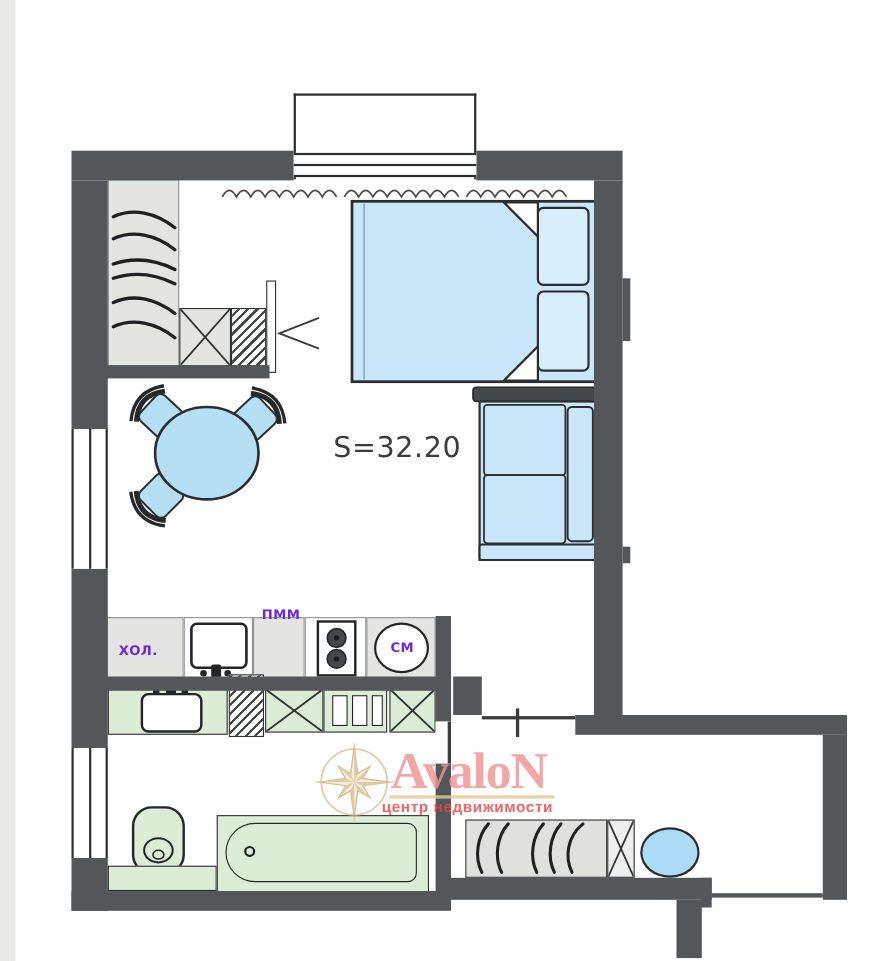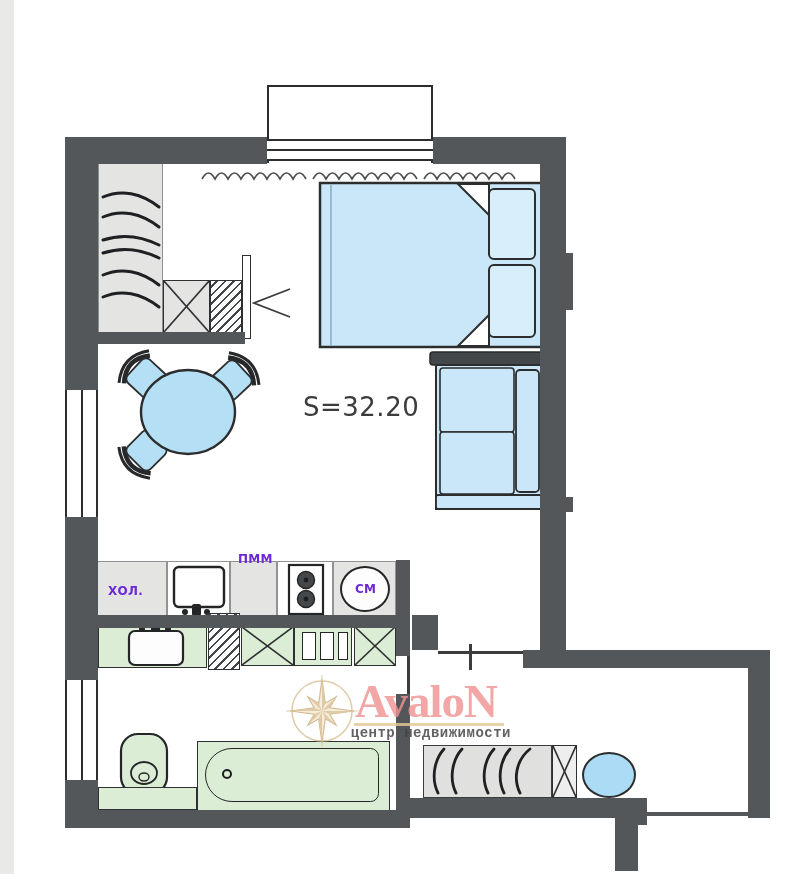--- a/index.html
+++ b/index.html
@@ -18,22 +18,22 @@
   .vwindow .mid{position:absolute;left:50%;top:0;width:2px;height:100%;margin-left:-1px;background:#2c2e30;}
   .hwindow{position:absolute;background:#fff;border-top:2.4px solid #2c2e30;border-bottom:2.4px solid #2c2e30;box-sizing:border-box;}
   .hwindow .mid{position:absolute;top:50%;left:0;height:2px;width:100%;margin-top:-1px;background:#2c2e30;}
   .area-label{position:absolute;color:#3a3c3e;font-size:26px;letter-spacing:0.5px;white-space:nowrap;}
   .small-label{position:absolute;color:#6d28d9;font-size:12px;font-weight:bold;letter-spacing:0.3px;}
   .ksection{position:absolute;box-sizing:border-box;border:1px solid #909294;}
   .watermark{position:absolute;left:0;top:11px;width:100%;height:100%;opacity:0.82;pointer-events:none;}
   .brand{position:absolute;left:355px;top:663px;font-family:"Liberation Serif",serif;font-weight:bold;
          font-size:47px;color:#f09393;letter-spacing:-1px;}
   .brand-underline{position:absolute;left:354px;top:712px;width:150px;height:2.5px;background:#e3c997;}
-  .tagline{position:absolute;left:347px;top:714px;width:164px;text-align:right;
-           font-family:Liberation Mono, monospace;font-weight:bold;font-size:14px;color:#404040;letter-spacing:0.5px;}
+  .tagline{position:absolute;left:347px;top:714px;width:164px;text-align:left;
+           font-family:Liberation Sans, sans-serif;font-weight:bold;font-size:14px;color:#ef4444;letter-spacing:0.5px;}
   .thin-line{position:absolute;background:#3a3c3e;}
 </style>
 </head>
 <body>
 
 <div class="canvas">
 
   <div class="abs" style="left:0;top:0;width:14px;height:874px;background:#e9e9e7;"></div>
 
   <div class="gray-area" style="left:98px;top:163px;width:65px;height:170px;"></div>

